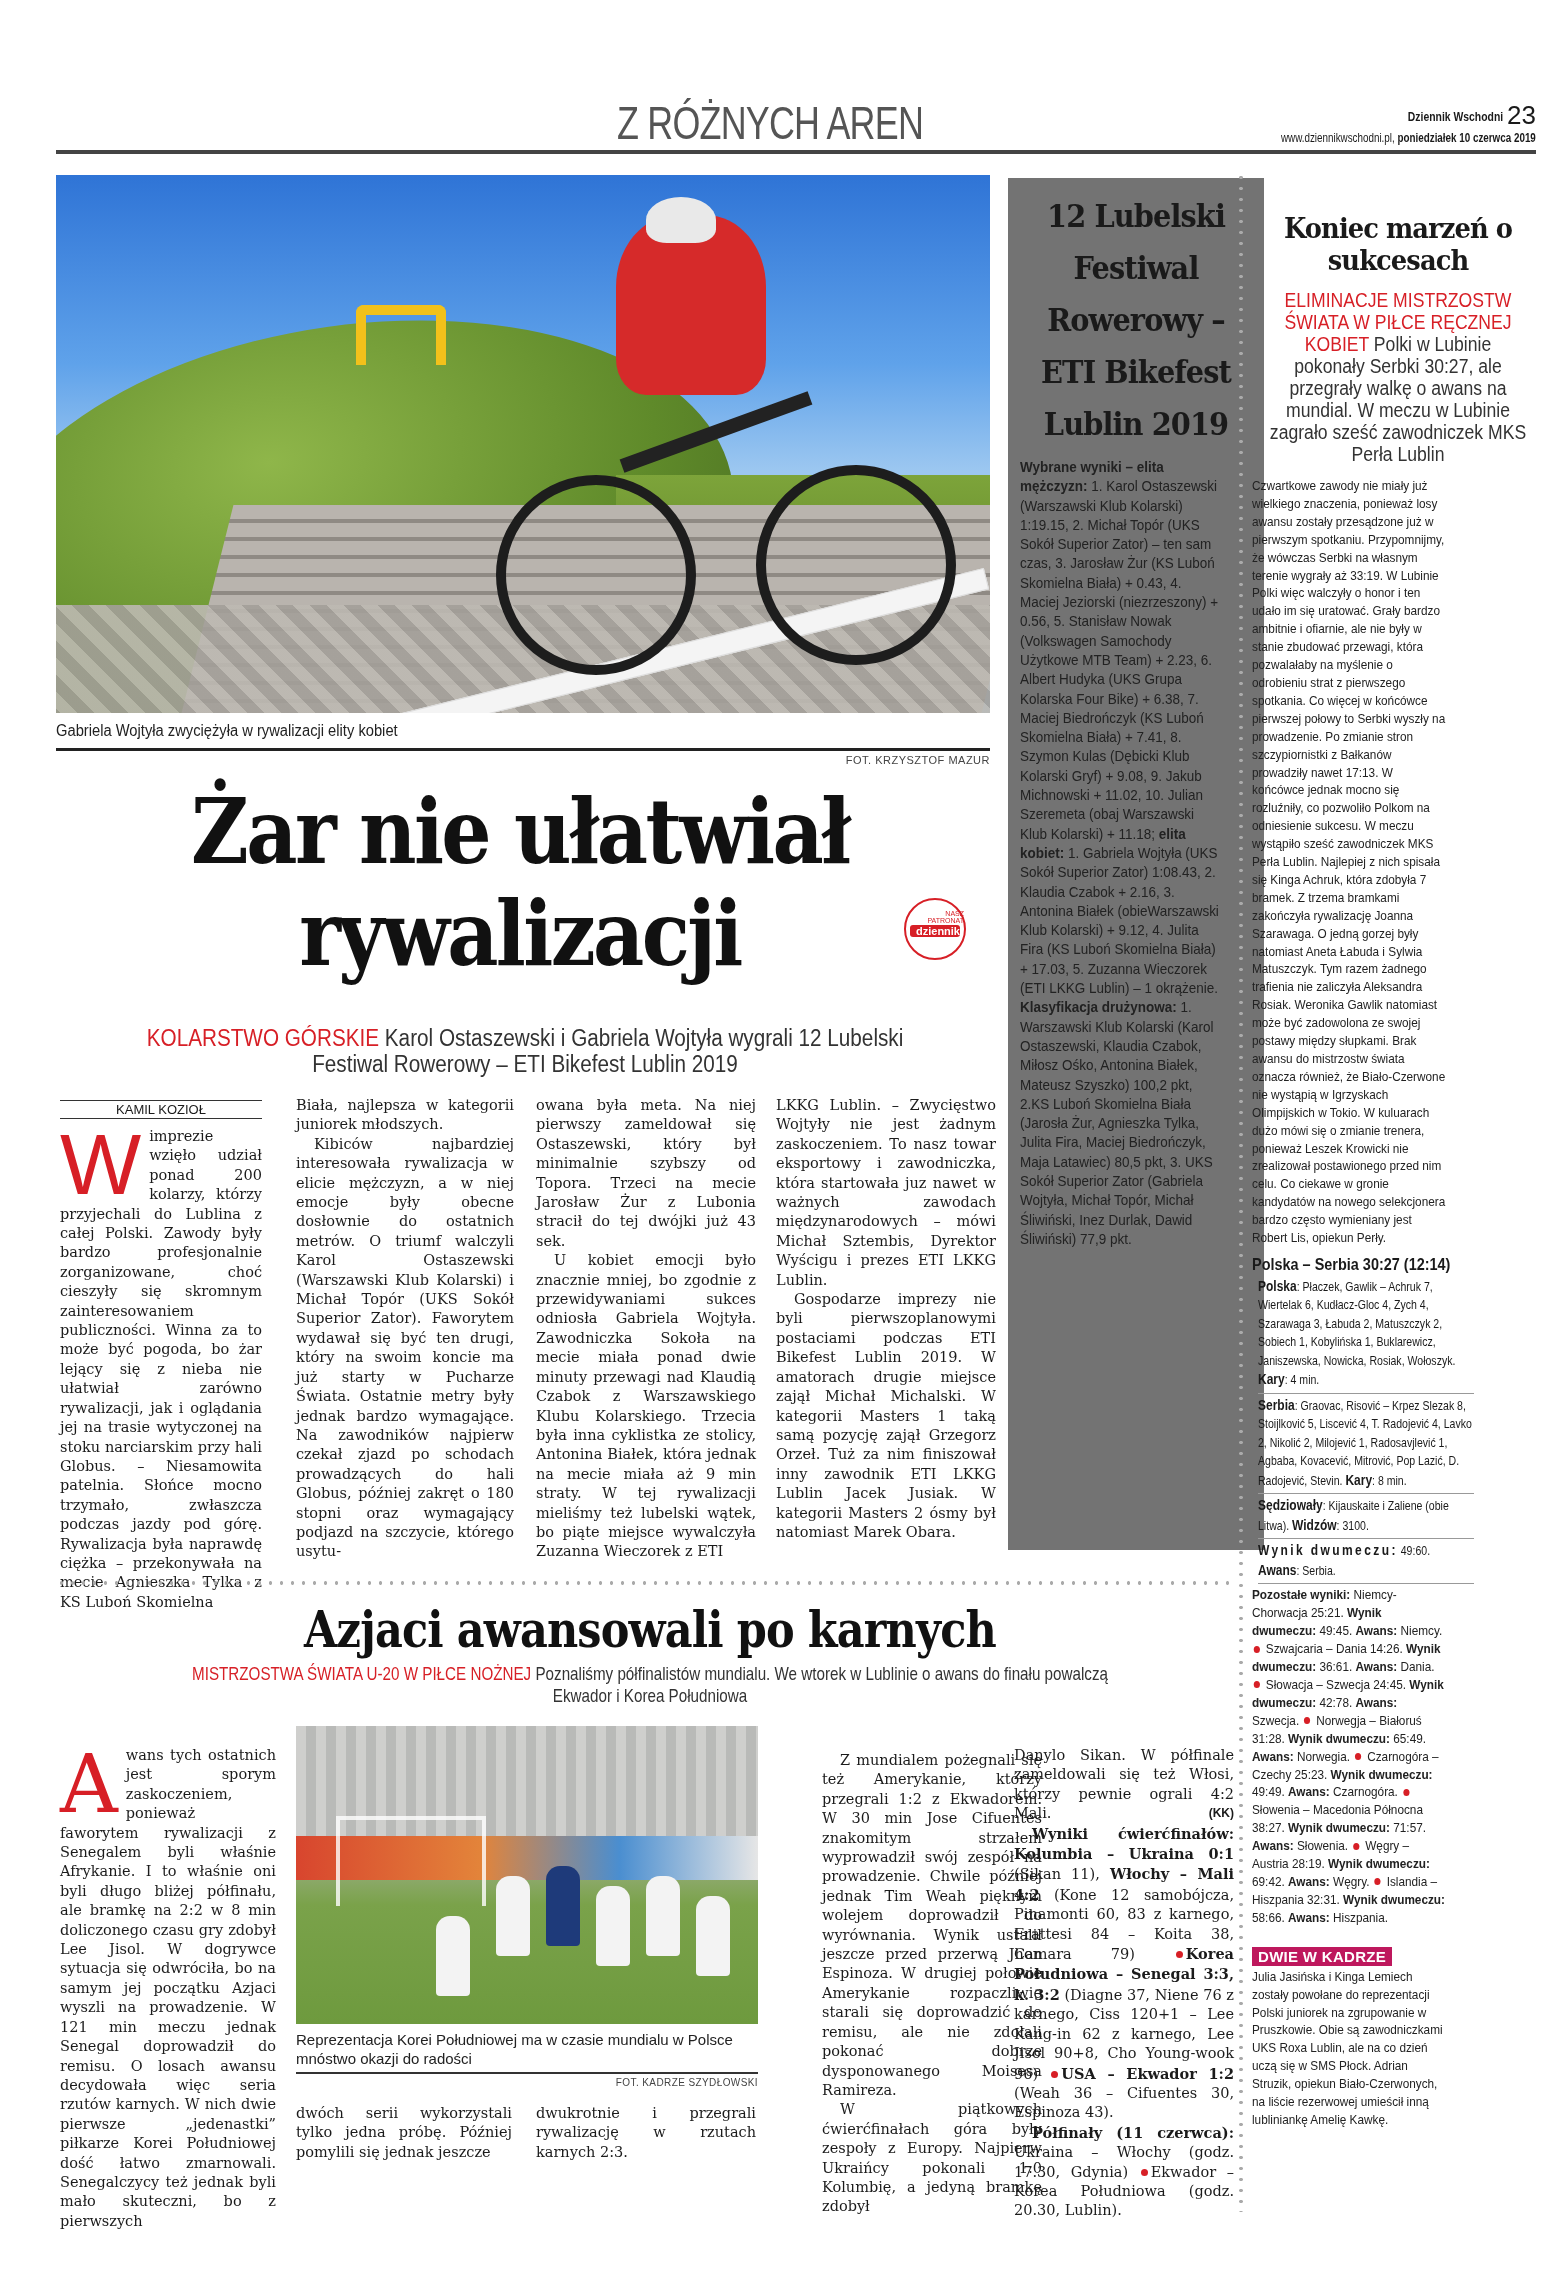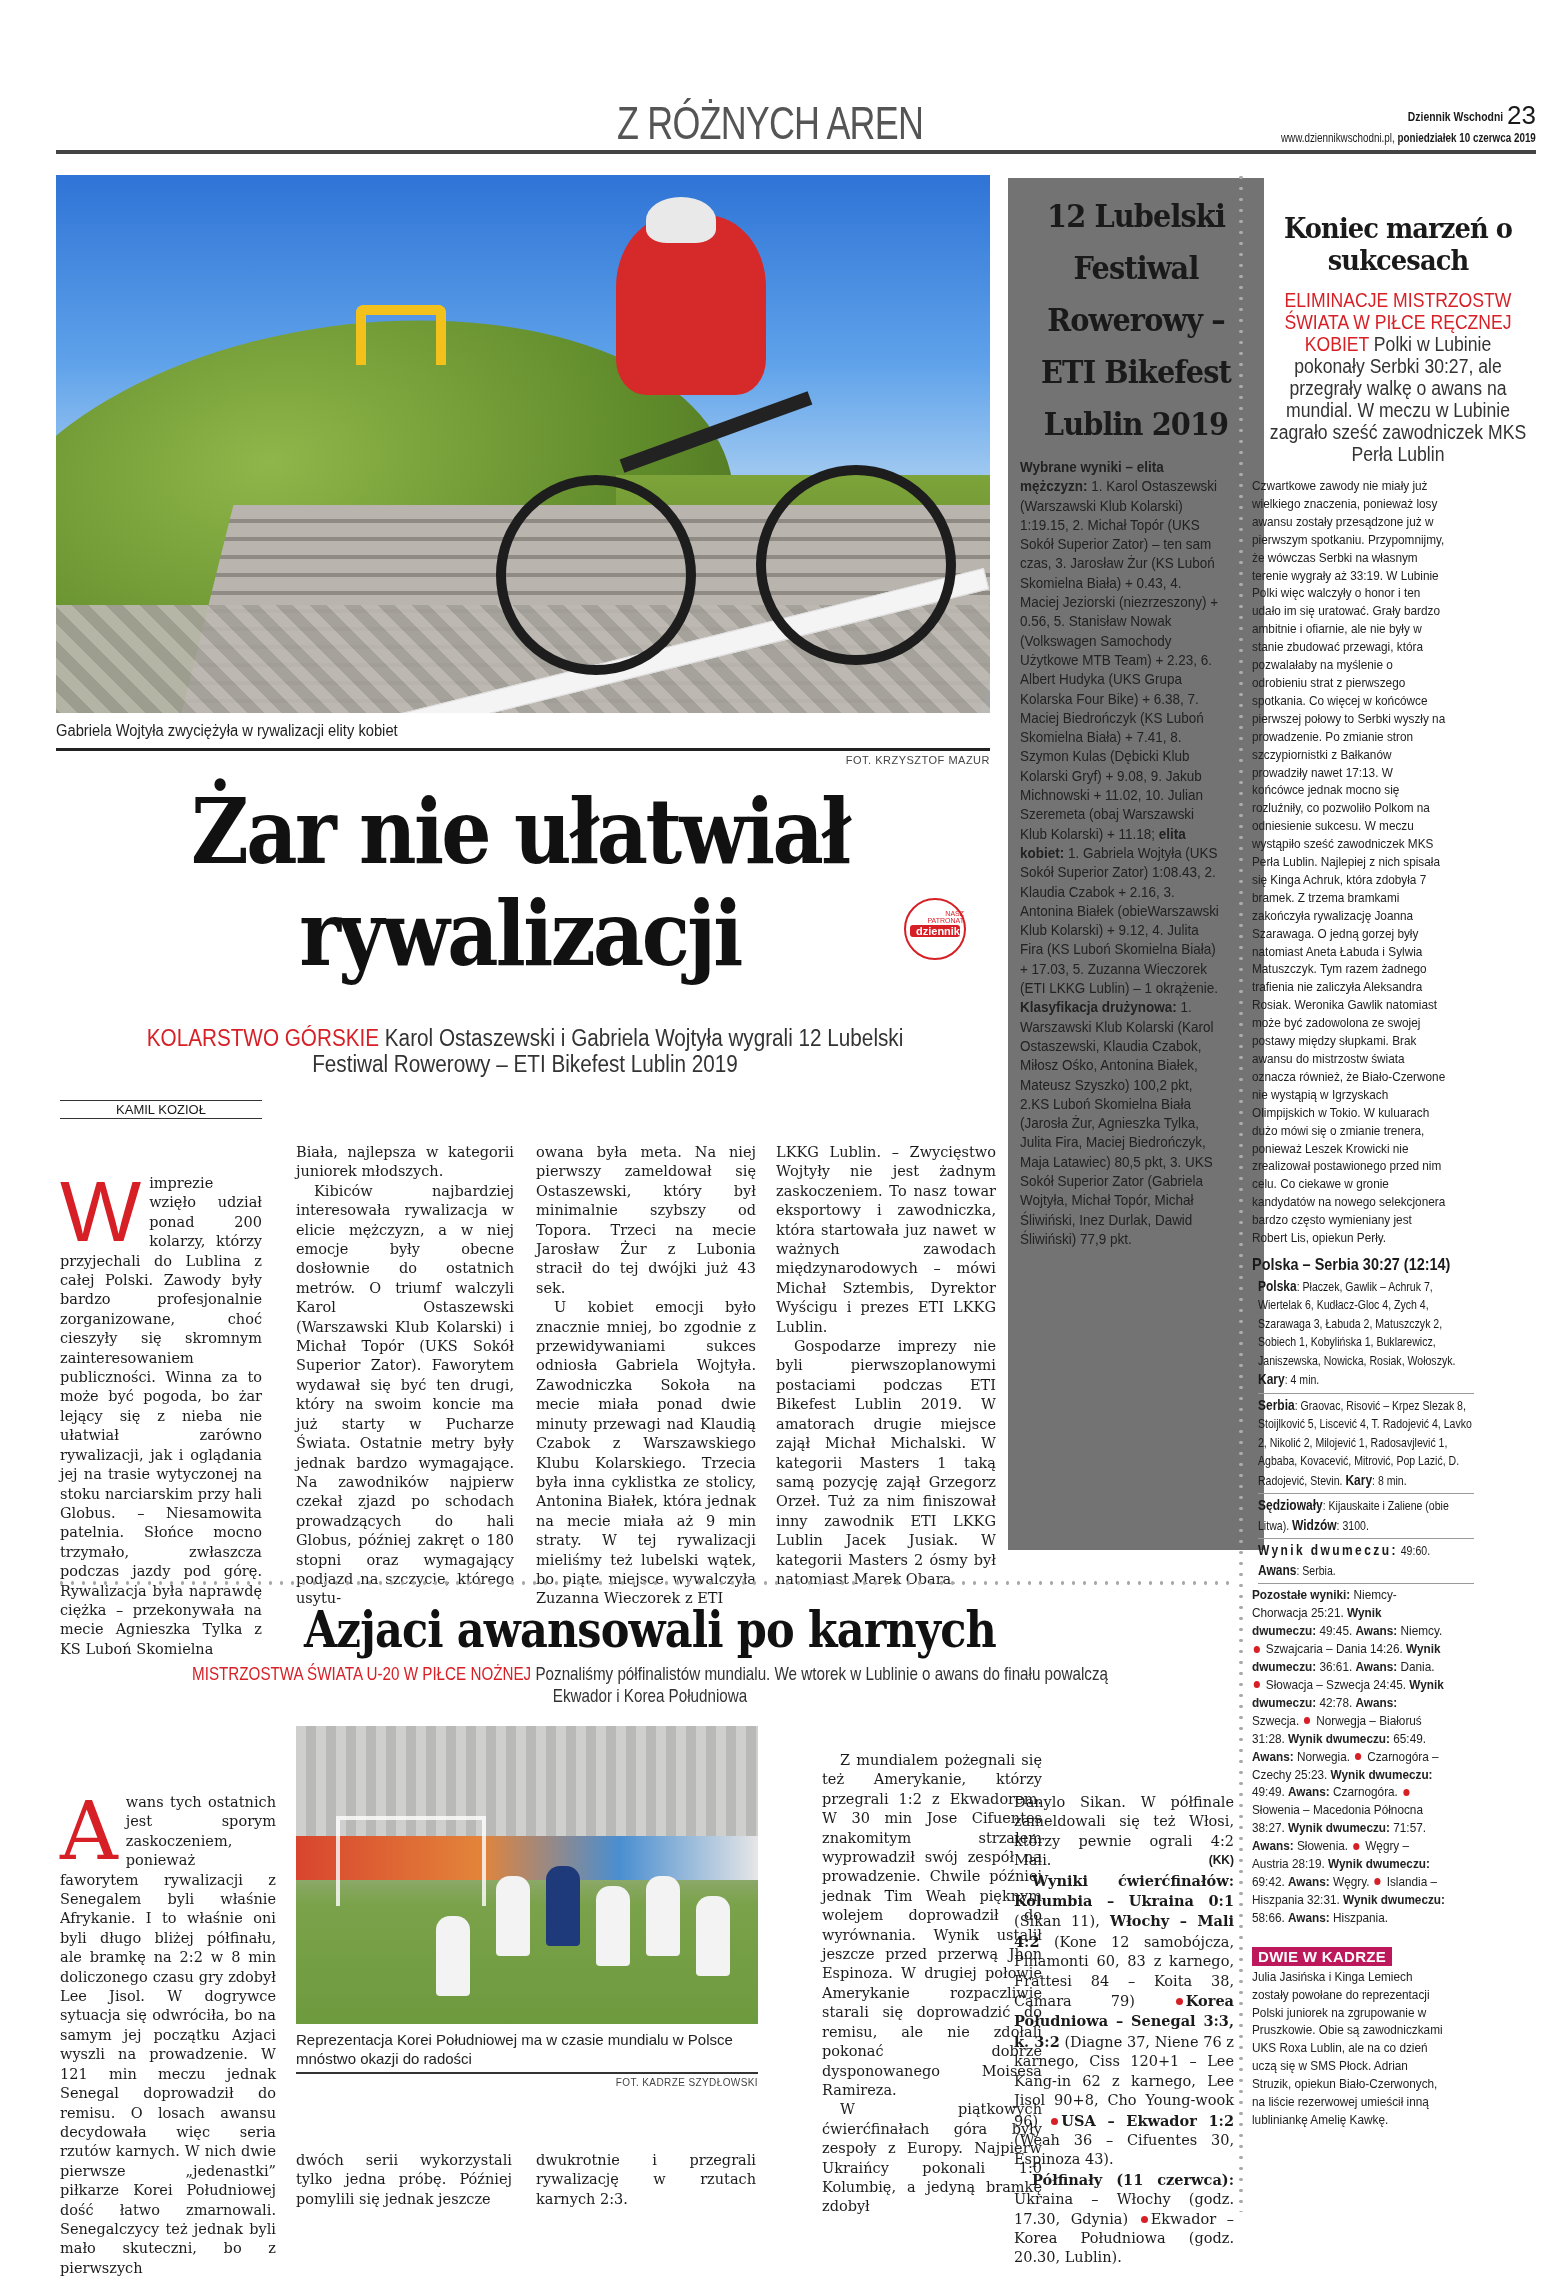--- a/index.html
+++ b/index.html
@@ -42,21 +42,21 @@
   .patronat .p1 { font-size: 7px; margin-top: 10px; }
   .patronat .p2 { font-size: 7px; }
   .patronat .p3 { font-size: 11px; font-weight: bold; background: #d71f26; color: #fff; border-radius: 3px; margin: 1px 4px; }
 
   .lead1 { left: 60px; top: 1025px; width: 930px; text-align: center; font-family: "Liberation Sans", sans-serif; font-size: 23px; line-height: 26px; color: #333; transform: scaleX(0.9); transform-origin: center; }
   .lead1 .red, .lead2 .red { color: #d71f26; }
 
   
   .col { font-family: "DejaVu Serif", serif; font-size: 14.5px; line-height: 19.4px; text-align: justify; color: #1b1b1b; hyphens: manual; }
   .col p { text-indent: 18px; }
-  .col p.noindent { text-indent: 0; margin-top: 47px; }
+  .col p.noindent { text-indent: 0; }
   .byline { left: 60px; top: 1100px; width: 202px; border-top: 1.5px solid #333; border-bottom: 1.5px solid #333; text-align: center; font-family: "Liberation Sans", sans-serif; font-size: 13px; line-height: 17px; transform-origin: left; }
   .dropcap { float: left; font-family: "Liberation Sans", sans-serif; font-weight: 300; color: #d71f26; font-size: 86px; line-height: 66px; margin: 4px 8px 0 0; }
   .dots-h { height: 6px; background-image: radial-gradient(circle, #aaa 1.6px, transparent 2px); background-size: 11px 6px; }
   .dots-v { width: 6px; background-image: radial-gradient(circle, #aaa 1.6px, transparent 2px); background-size: 6px 11px; }
 
   
   .results-box { left: 1008px; top: 178px; width: 256px; height: 1372px; background: #737373; padding: 12px 12px; }
   .results-title { font-family: "DejaVu Serif", serif; font-weight: bold; font-size: 32px; line-height: 52px; text-align: center; letter-spacing: -1px; color: #1a1a1a; transform: scaleX(0.9); margin-bottom: 8px; }
   .results-text { font-family: "Liberation Sans", sans-serif; font-size: 14.5px; line-height: 19.3px; color: #222; transform: scaleX(0.93); transform-origin: left; width: 214px; }
   .results-text b { font-weight: bold; }

